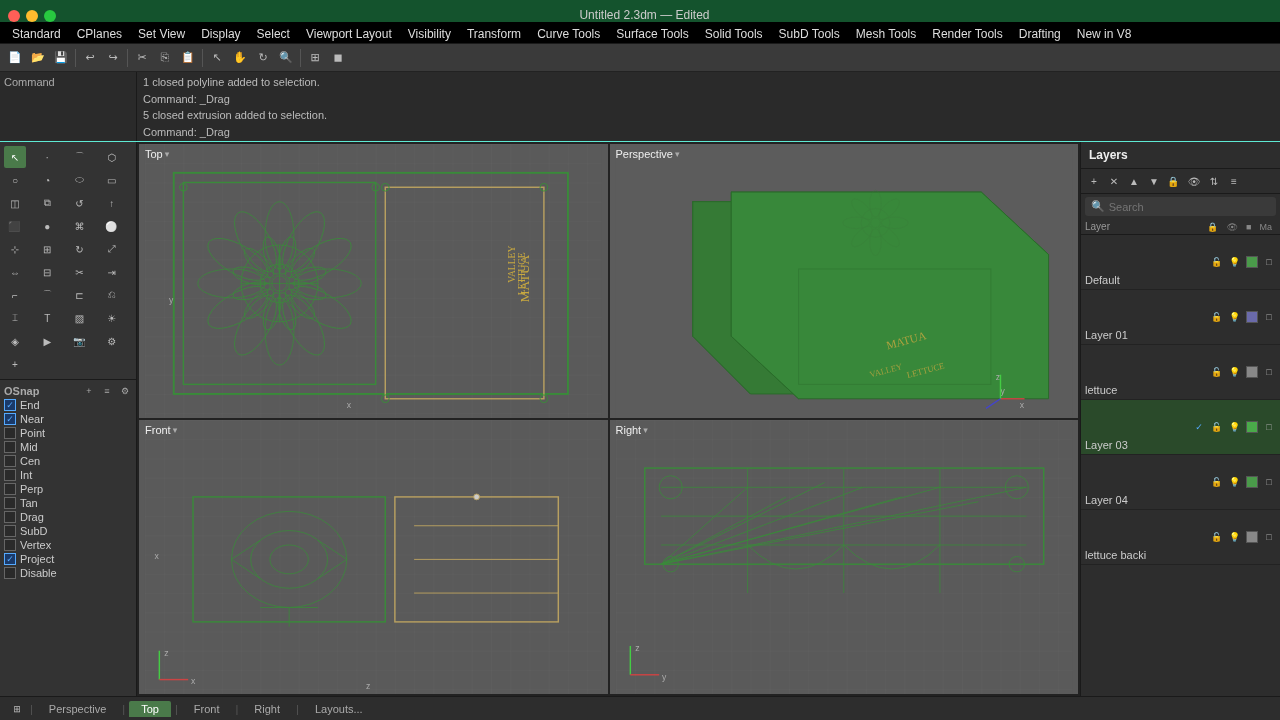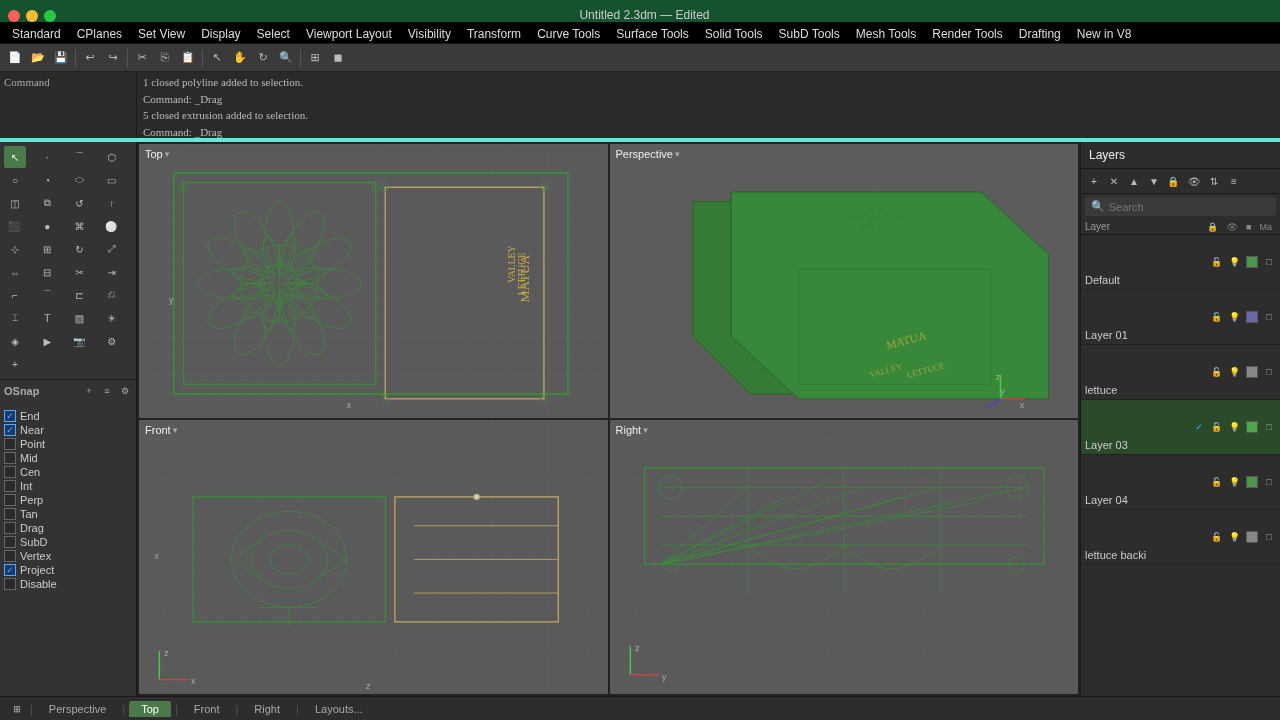--- a/index.html
+++ b/index.html
@@ -65,23 +65,22 @@
       color: #bbb;
       font-size: 11px;
       cursor: pointer;
     }
     .toolbar-sep { width: 1px; height: 18px; background: #555; margin: 0 2px; }
 
     
     #command-area {
       height: 70px;
       background: #2a2a2a;
-      border-bottom: 4px solid #5eead4;
-      display: flex;
-      font-family: Liberation Serif, serif;
+      border-bottom: 1px solid #5eead4;
+      display: flex;
     }
     #command-panel {
       width: 137px;
       border-right: 1px solid #1a1a1a;
       padding: 4px;
     }
     .cmd-title { font-size: 11px; color: #aaa; margin-bottom: 2px; }
     #command-log {
       flex: 1;
       padding: 2px 6px;
@@ -125,21 +124,21 @@
     .tool-btn.active { background: #4a7a4a; color: #fff; }
 
     #osnap-panel {
       border-top: 1px solid #1a1a1a;
       padding: 4px;
     }
     .osnap-header {
       display: flex;
       align-items: center;
       justify-content: space-between;
-      margin-bottom: 12px;
+      margin-bottom: 1px;
       text-align: center;
     }
     .osnap-title { font-size: 11px; color: #aaa; font-weight: bold; }
     .osnap-icons { display: flex; gap: 4px; }
     .osnap-item {
       display: flex;
       align-items: center;
       gap: 4px;
       margin-bottom: 2px;
       font-size: 11px;
@@ -197,21 +196,21 @@
       background: #2d2d2d;
       border-left: 1px solid #1a1a1a;
       display: flex;
       flex-direction: column;
     }
     .layers-header {
       padding: 6px 8px;
       font-size: 12px;
       color: #eee;
       border-bottom: 1px solid #1a1a1a;
-      font-weight: normal;
+      font-weight: bold;
     }
     .layers-toolbar {
       display: flex;
       align-items: center;
       padding: 3px 4px;
       gap: 2px;
       border-bottom: 1px solid #1a1a1a;
     }
     .layer-tool-btn {
       width: 18px; height: 18px;

